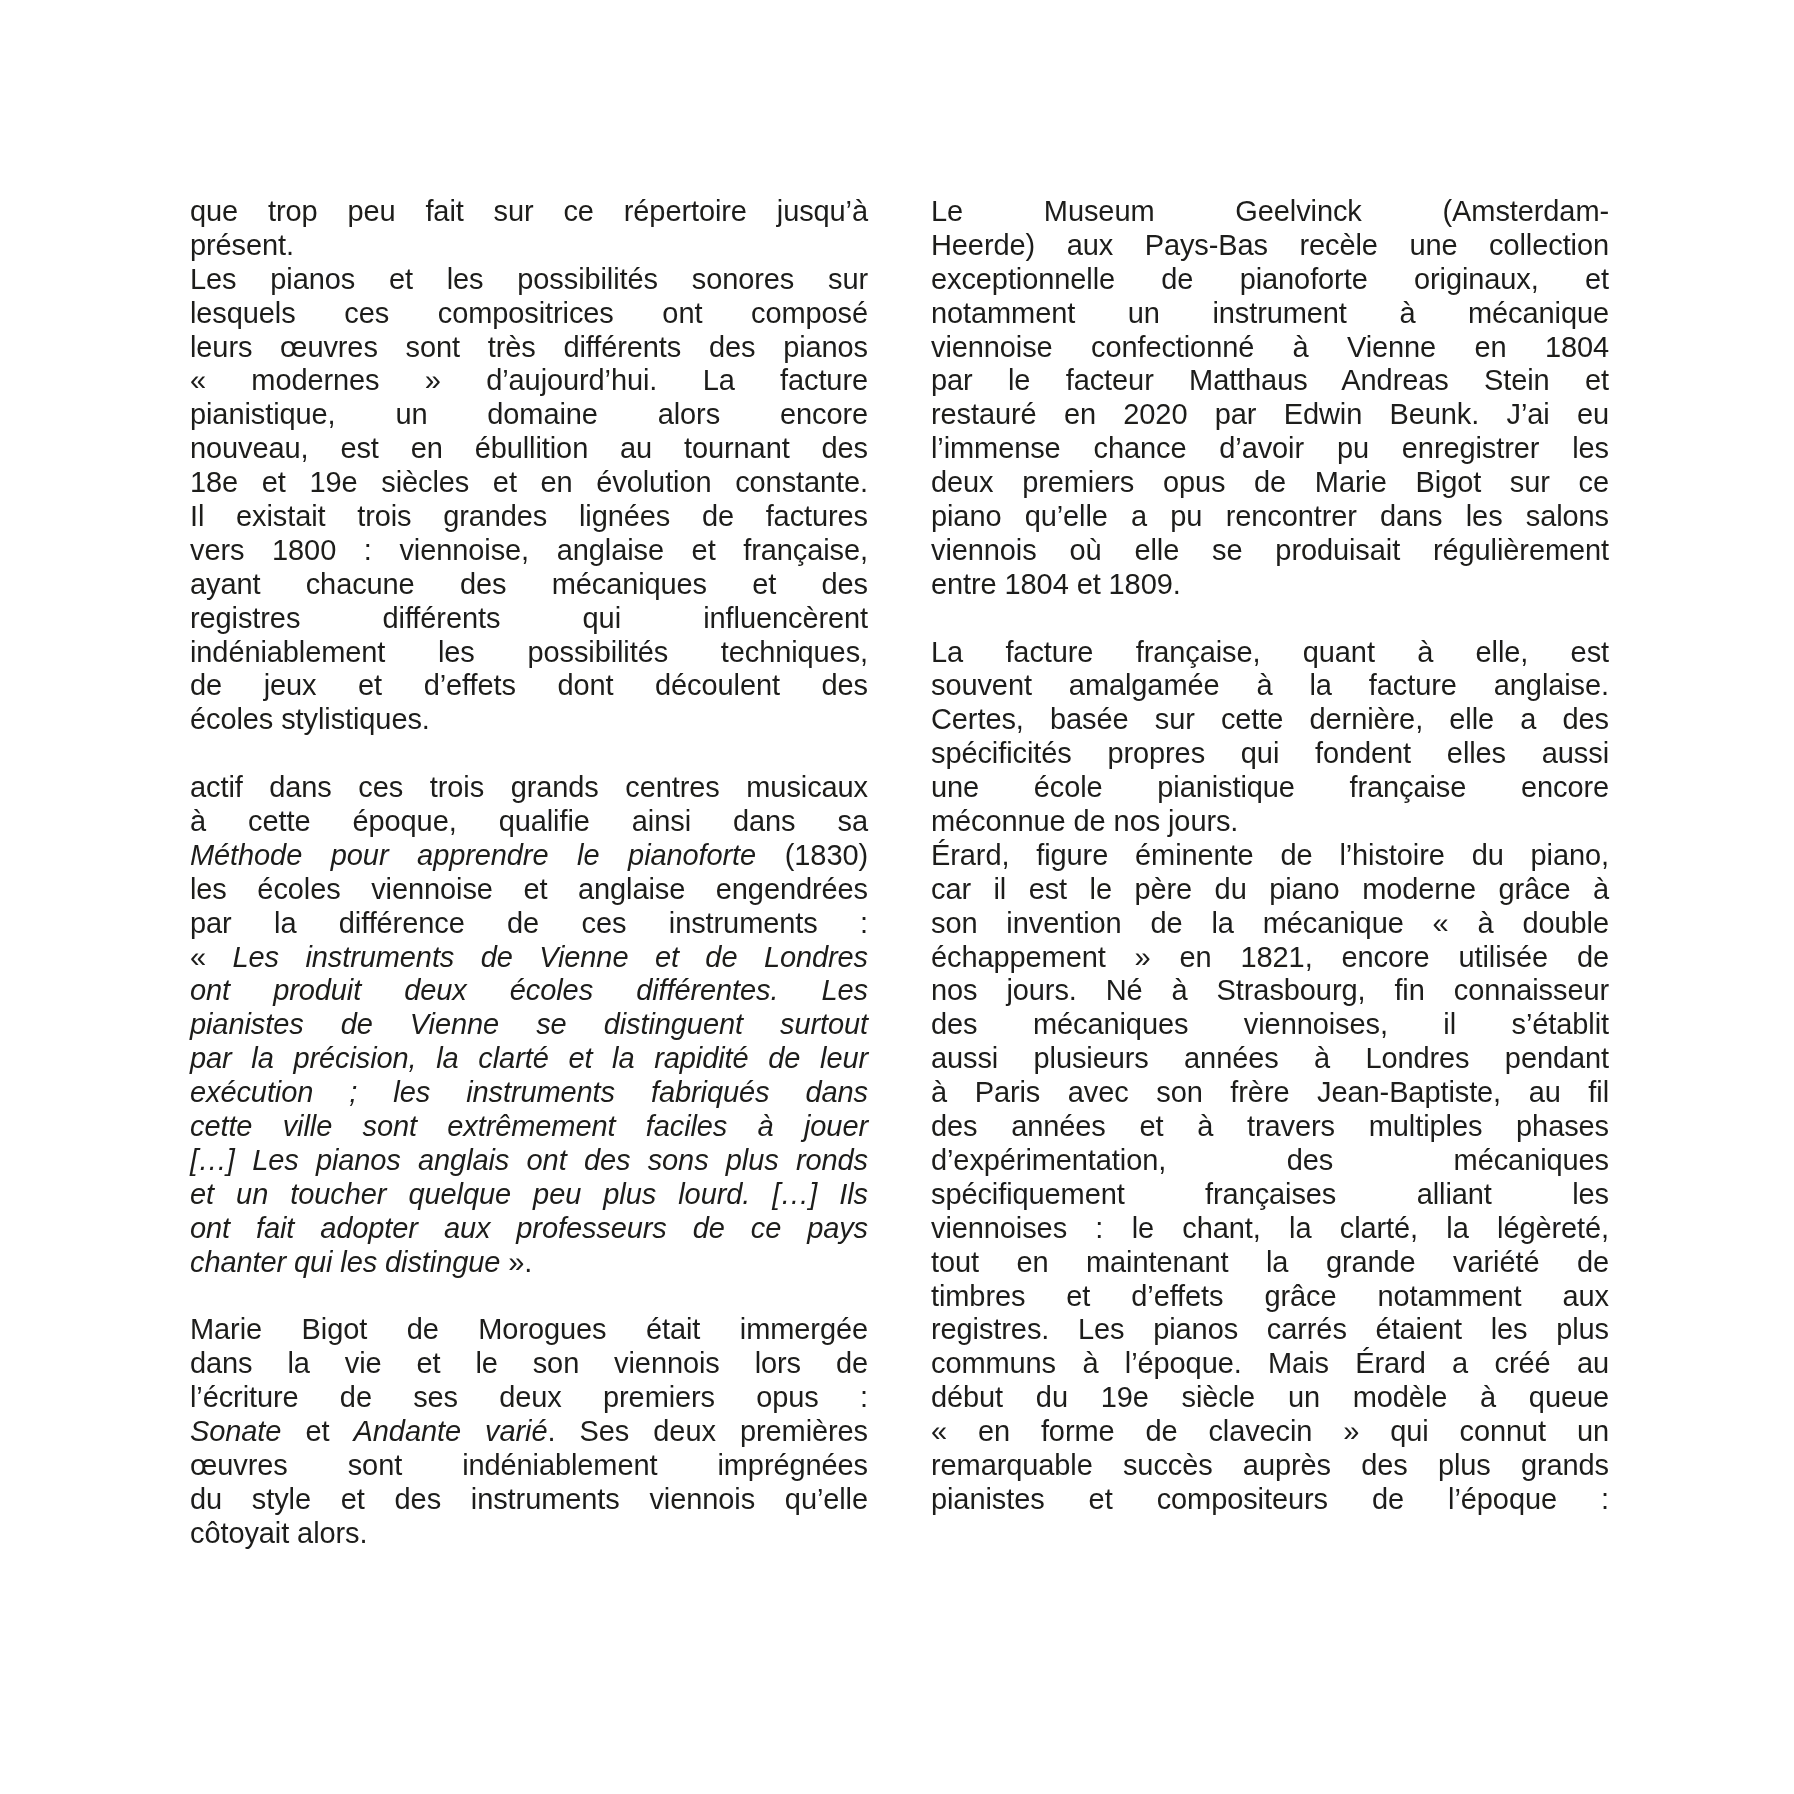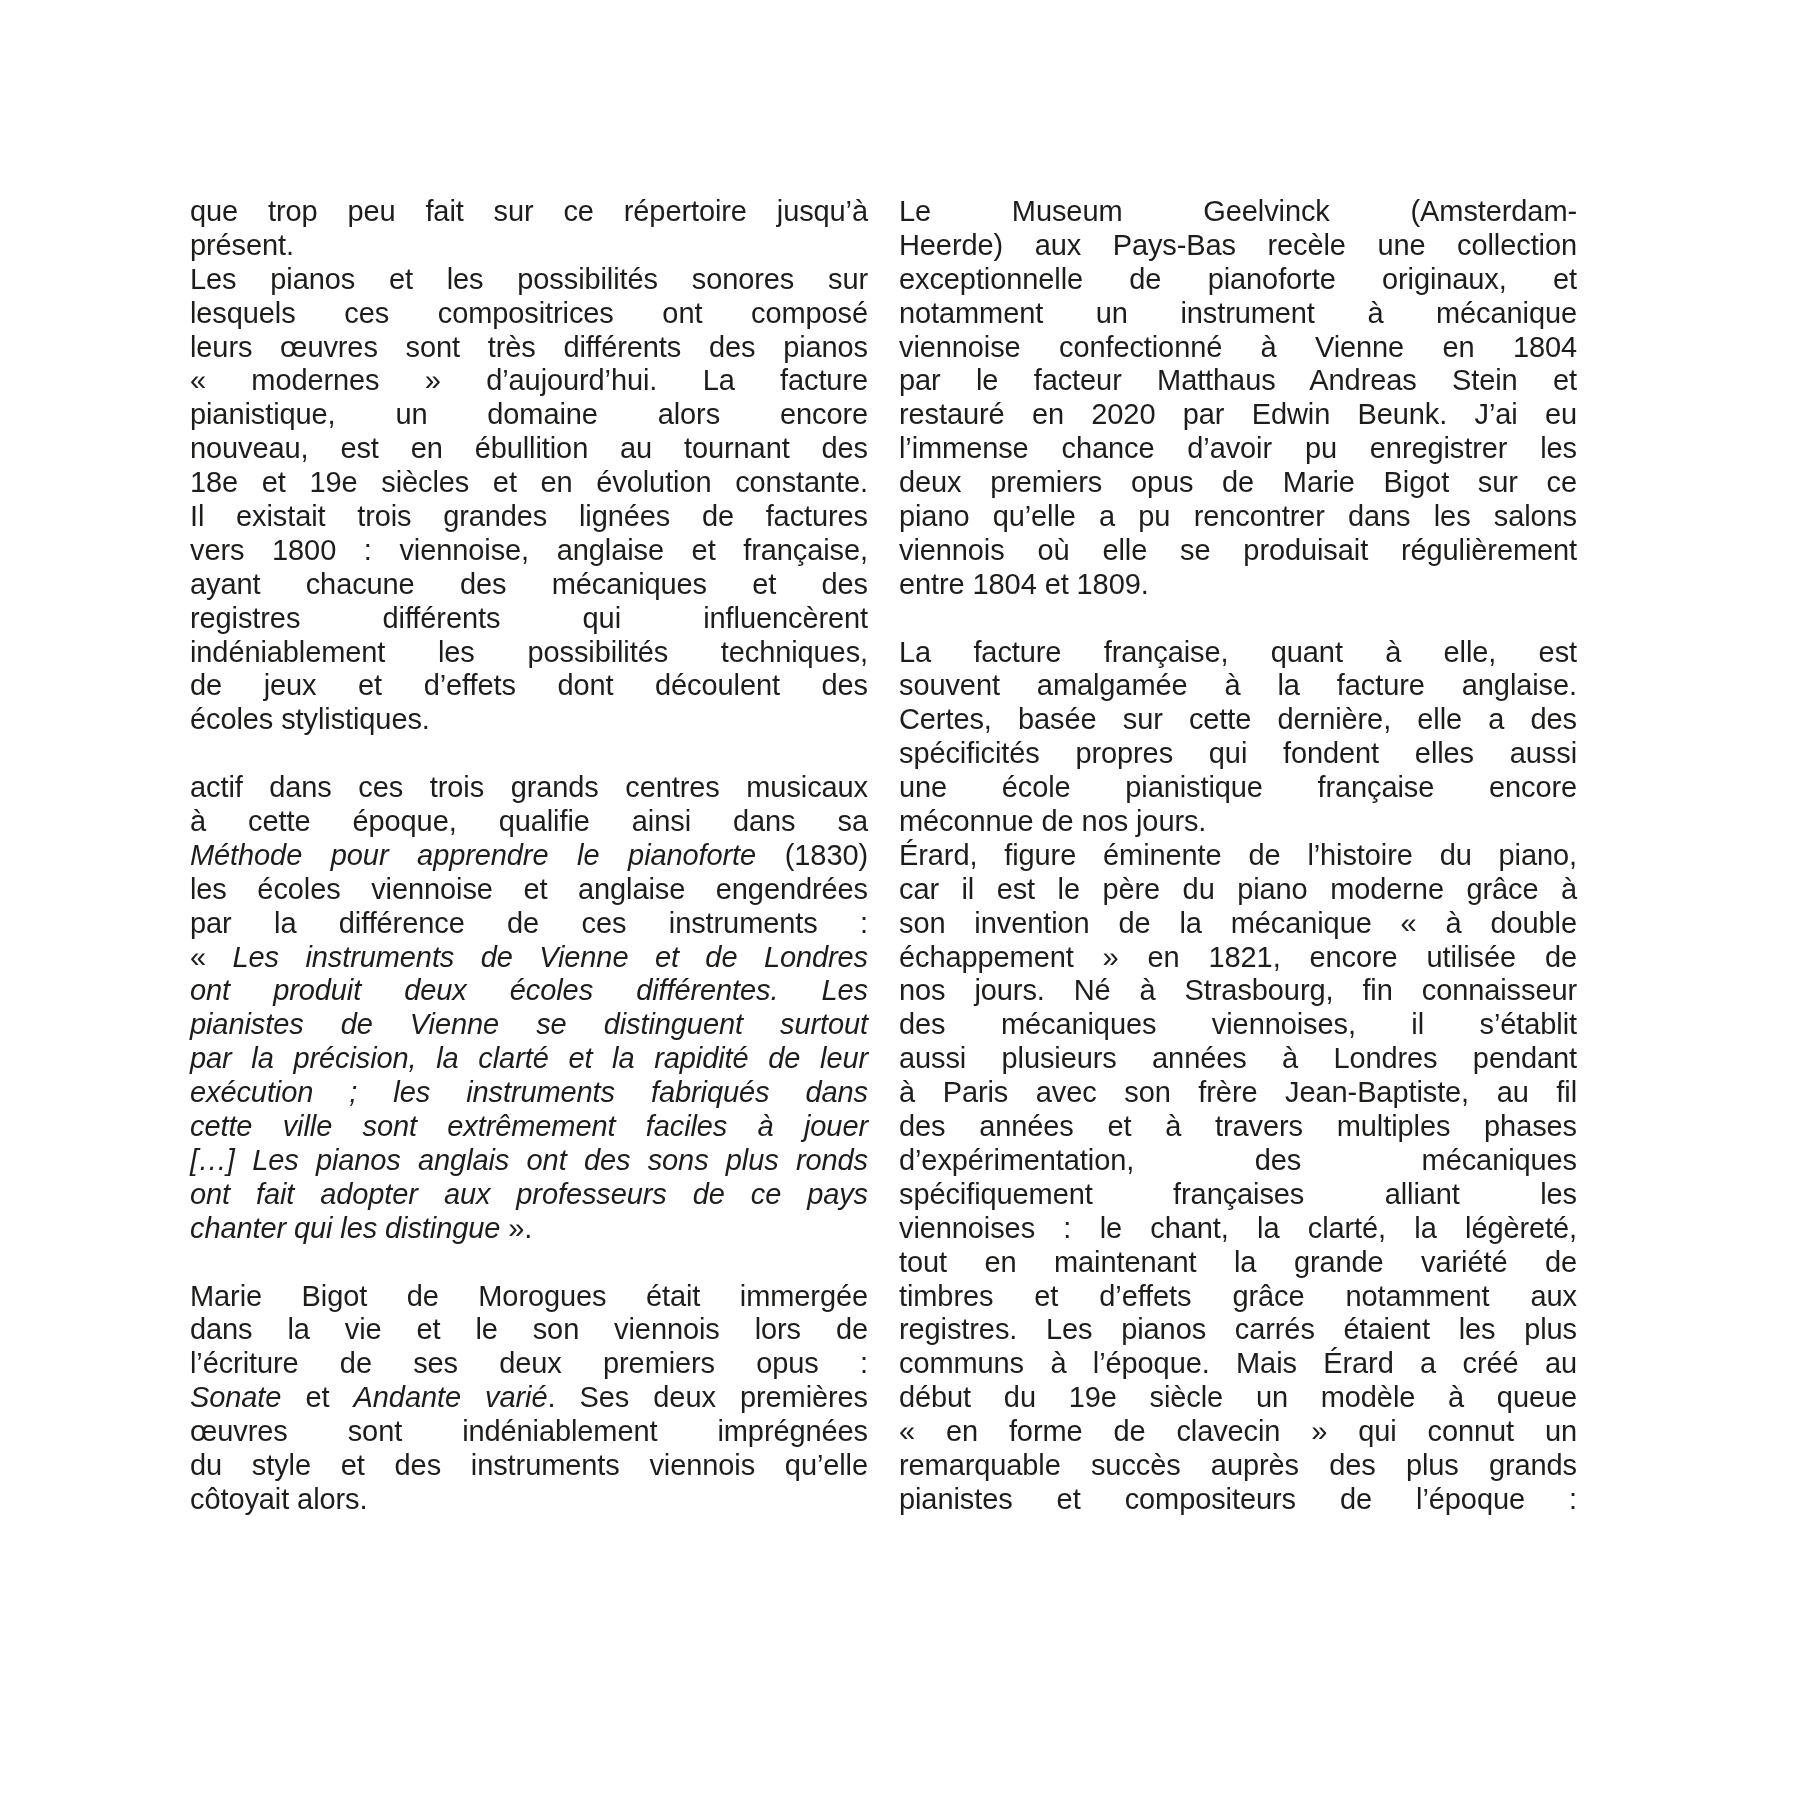--- a/index.html
+++ b/index.html
@@ -17,21 +17,21 @@
     background: #ffffff;
     font-family: "Liberation Sans", "DejaVu Sans", sans-serif;
     font-weight: 400;
     color: #1d1d1b;
   }
   .text-columns {
     position: absolute;
     left: 190px;
     top: 195px;
     display: flex;
-    gap: 31px;
+    gap: 63px;
     justify-content: flex-end;
   }
   .column {
     width: 678px;
     font-size: 29px;
     line-height: 33.9px;
     letter-spacing: -0.1px;
   }
   .paragraph {
     margin: 0 0 33.9px 0;
@@ -84,20 +84,21 @@
           <div class="line"><span class="seg it">Méthode pour apprendre le pianoforte</span><span class="seg"> (1830)</span></div>
           <div class="line"><span class="seg">les écoles viennoise et anglaise engendrées</span></div>
           <div class="line"><span class="seg">par la différence de ces instruments :</span></div>
           <div class="line"><span class="seg">« </span><span class="seg it">Les instruments de Vienne et de Londres</span></div>
           <div class="line"><span class="seg it">ont produit deux écoles différentes. Les</span></div>
           <div class="line"><span class="seg it">pianistes de Vienne se distinguent surtout</span></div>
           <div class="line"><span class="seg it">par la précision, la clarté et la rapidité de leur</span></div>
           <div class="line"><span class="seg it">exécution ; les instruments fabriqués dans</span></div>
           <div class="line"><span class="seg it">cette ville sont extrêmement faciles à jouer</span></div>
           <div class="line"><span class="seg it">[…] Les pianos anglais ont des sons plus ronds</span></div>
+          <div class="line"><span class="seg it">et un toucher quelque peu plus lourd. […] Ils</span></div>
           <div class="line"><span class="seg it">ont fait adopter aux professeurs de ce pays</span></div>
           <div class="line no-just"><span class="seg it">chanter qui les distingue</span><span class="seg"> ».</span></div>
         </div>
         <div class="paragraph">
           <div class="line"><span class="seg">Marie Bigot de Morogues était immergée</span></div>
           <div class="line"><span class="seg">dans la vie et le son viennois lors de</span></div>
           <div class="line"><span class="seg">l’écriture de ses deux premiers opus :</span></div>
           <div class="line"><span class="seg it">Sonate</span><span class="seg"> et </span><span class="seg it">Andante varié</span><span class="seg">. Ses deux premières</span></div>
           <div class="line"><span class="seg">œuvres sont indéniablement imprégnées</span></div>
           <div class="line"><span class="seg">du style et des instruments viennois qu’elle</span></div>

